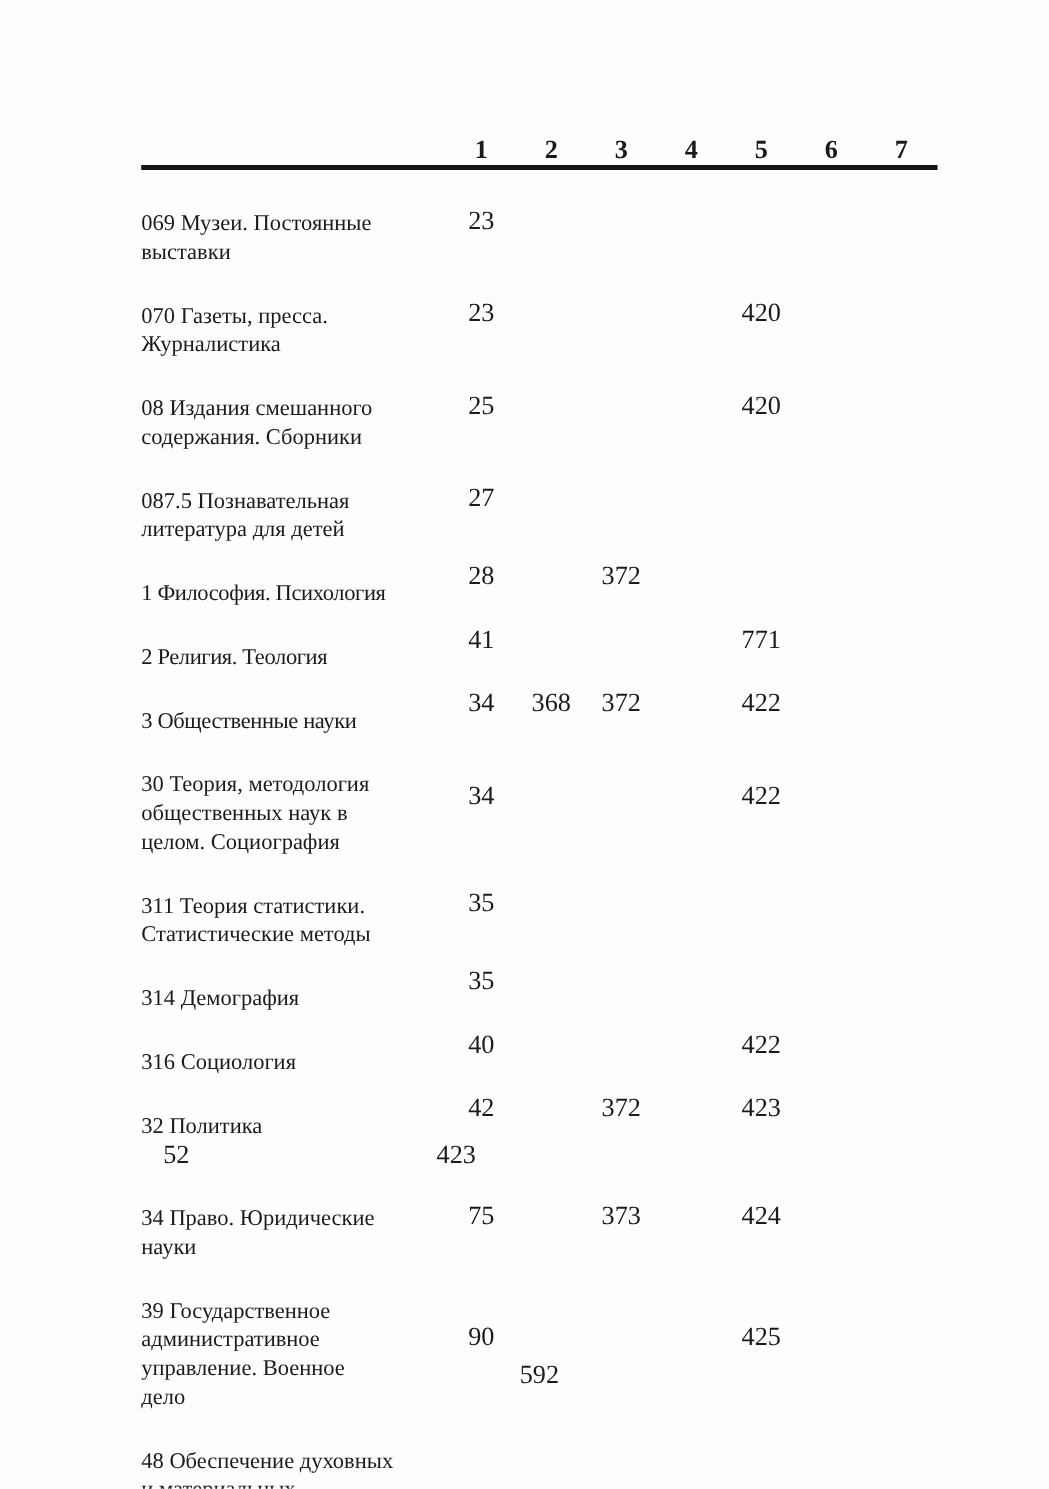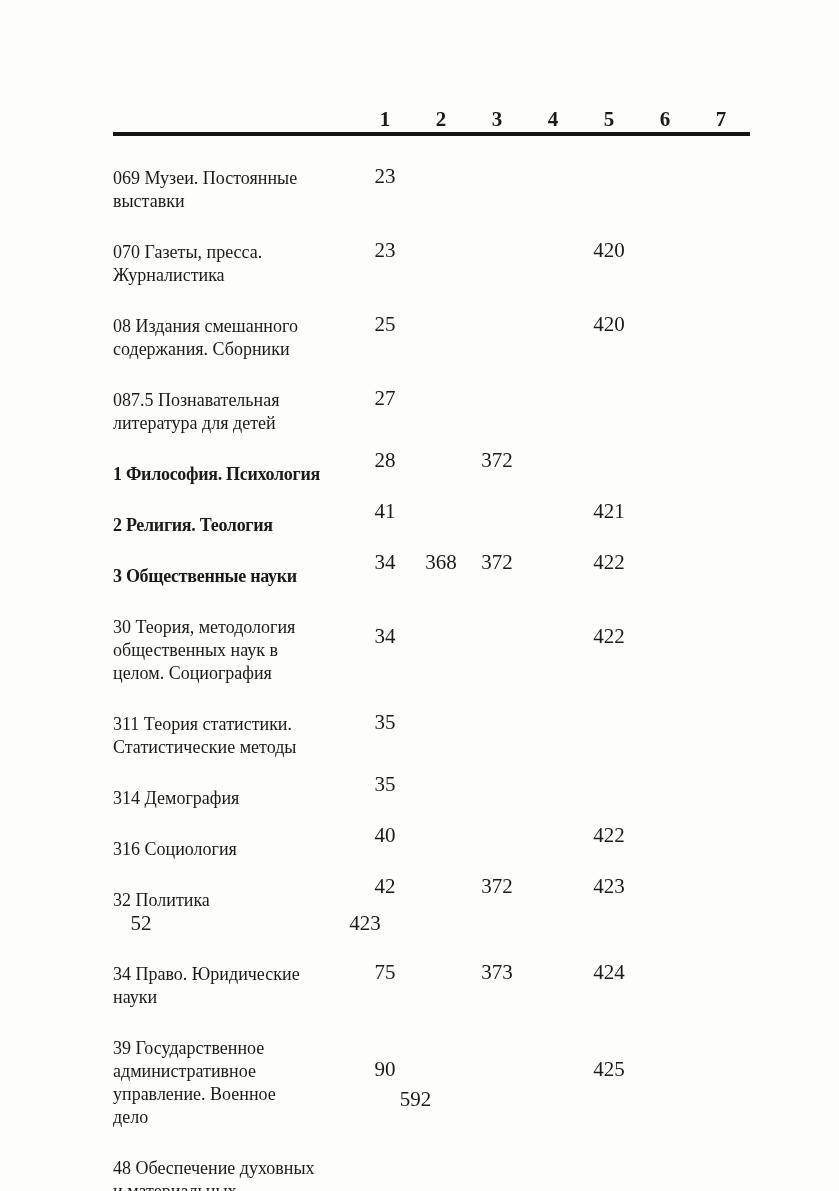--- a/index.html
+++ b/index.html
@@ -46,32 +46,32 @@
     align-items: center;
   }
   .row-label {
     width: 244px;
     white-space: pre;
     font-size: 18px;
     line-height: 23px;
     margin-top: 28px;
   }
   .row.bold .row-label {
-    font-weight: bold;
+    font-weight: normal;
     letter-spacing: -0.3px;
   }
   .cell {
     width: 56px;
     text-align: center;
     font-size: 21px;
     line-height: 23px;
   }
   .page-number {
     position: absolute;
-    left: 97px;
+    left: 113px;
     top: 1087px;
     width: 637px;
     text-align: center;
     font-size: 21px;
   }
 </style>
 </head>
 <body>
 
 <div class="doc-page">
@@ -146,21 +146,21 @@
     <div class="cell"></div>
     <div class="cell"></div>
   </div>
 
   <div class="row bold">
     <div class="row-label">2 Религия. Теология</div>
     <div class="cell">41</div>
     <div class="cell"></div>
     <div class="cell"></div>
     <div class="cell"></div>
-    <div class="cell">421</div>
+    <div class="cell">771</div>
     <div class="cell"></div>
     <div class="cell"></div>
   </div>
 
   <div class="row bold">
     <div class="row-label">3 Общественные науки</div>
     <div class="cell">34</div>
     <div class="cell">368</div>
     <div class="cell">372</div>
     <div class="cell"></div>

